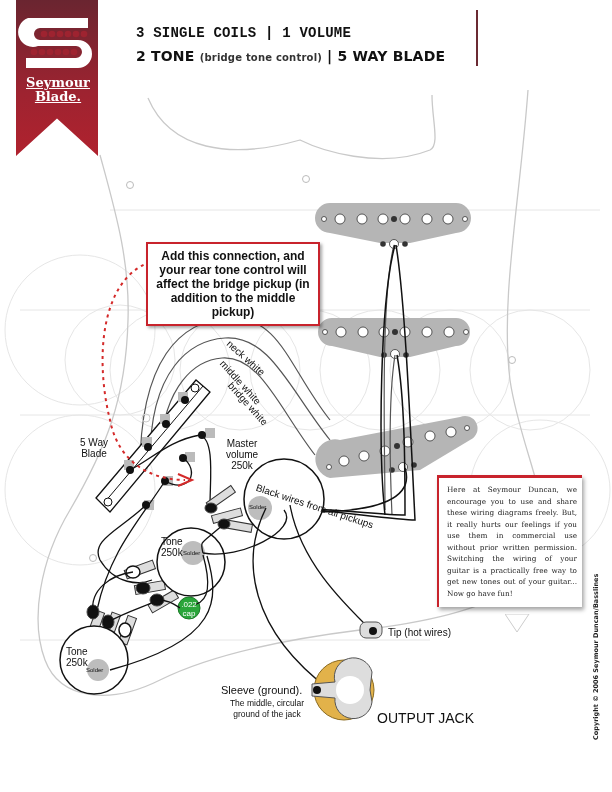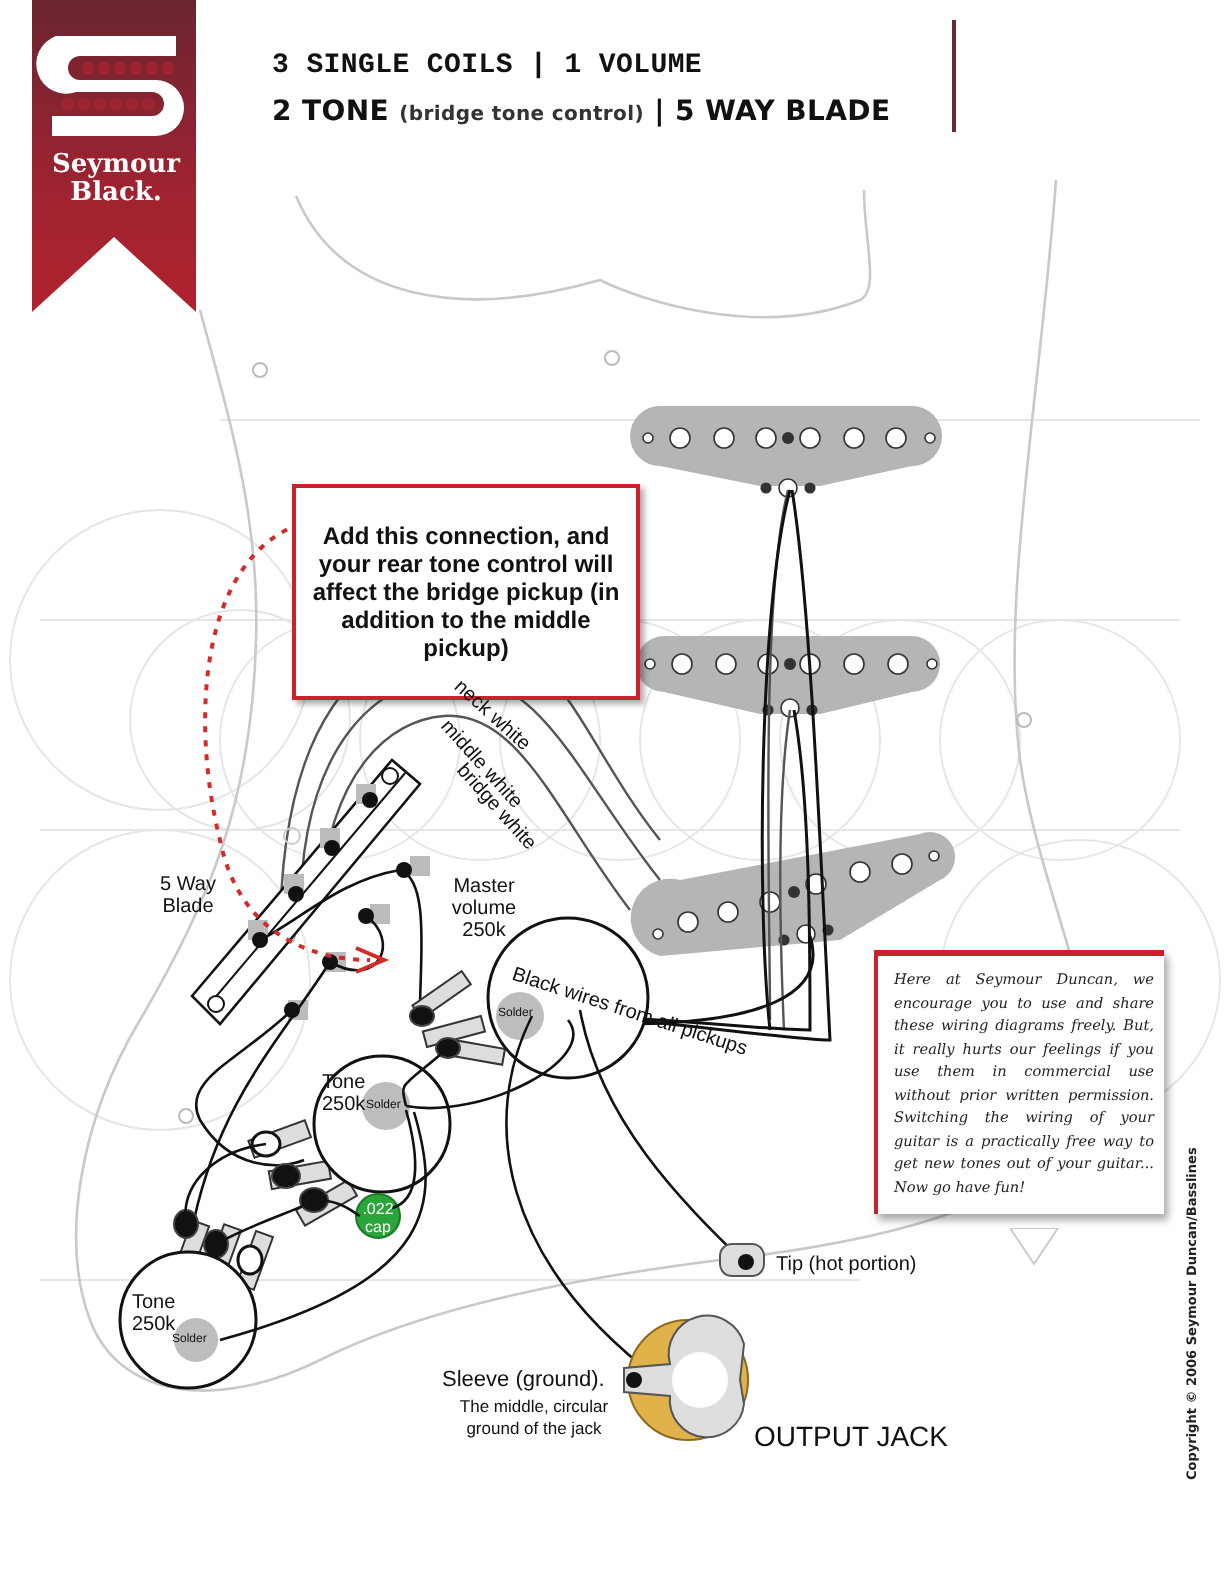--- a/index.html
+++ b/index.html
@@ -4,25 +4,25 @@
 <style>
   html, body { margin: 0; padding: 0; background: #ffffff; }
   body { width: 612px; height: 792px; position: relative; overflow: hidden; font-family: "Liberation Sans", sans-serif; }
   #diagram { position: absolute; left: 0; top: 0; }
   .title { position: absolute; left: 136px; font-family: "DejaVu Sans", sans-serif; font-weight: bold; font-size: 14px; color: #111; letter-spacing: 0.2px; white-space: nowrap; }
   .title .sub { font-weight: bold; font-size: 10px; color: #333; }
   #title-line1 { top: 25px; font-family: Liberation Mono, monospace; }
   #title-line2 { top: 48px; }
   .title-divider { position: absolute; left: 476px; top: 10px; width: 2px; height: 56px; background: #6b2a33; }
   .ribbon { position: absolute; left: 16px; top: 0; width: 82px; height: 156px; background: linear-gradient(#6a2530, #9e2330 60%, #b0222e); clip-path: polygon(0 0, 100% 0, 100% 100%, 50% 76%, 0 100%); box-shadow: 2px 2px 4px rgba(0,0,0,0.3); }
-  .brand { position: absolute; left: 18px; width: 80px; text-align: center; font-family: "DejaVu Serif", serif; font-weight: bold; color: #fff; font-size: 13px; line-height: 14px; }
+  .brand { position: absolute; left: 18px; width: 80px; text-align: center; font-family: "DejaVu Serif", serif; font-weight: bold; color: #fff; font-size: 13px; line-height: 14px; text-decoration: underline; }
   #brand-1 { top: 76px; }
   #brand-2 { top: 90px; }
-  .callout { position: absolute; left: 146px; top: 242px; width: 166px; padding: 17px 2px; border: 2px solid #c8232c; background: #fff; box-shadow: 2px 2px 3px rgba(0,0,0,0.35); text-align: center; font-weight: bold; font-size: 12px; line-height: 14px; color: #111; }
-  .note { position: absolute; left: 437px; top: 475px; width: 130px; padding: 6px 5px 8px 8px; background: #fff; border-top: 3px solid #c8232c; border-left: 2px solid #c8232c; box-shadow: 2px 3px 4px rgba(0,0,0,0.35); font-family: "DejaVu Serif", serif; font-style: italic; font-size: 7.3px; line-height: 11.5px; color: #222; text-align: justify; }
+  .callout { position: absolute; left: 146px; top: 242px; width: 166px; padding: 5px 2px; border: 2px solid #c8232c; background: #fff; box-shadow: 2px 2px 3px rgba(0,0,0,0.35); text-align: center; font-weight: bold; font-size: 12px; line-height: 14px; color: #111; }
+  .note { position: absolute; left: 437px; top: 475px; width: 130px; padding: 6px 5px 8px 8px; background: #fff; border-top: 3px solid #c8232c; border-left: 2px solid #c8232c; box-shadow: 2px 3px 4px rgba(0,0,0,0.35); font-family: "DejaVu Serif", serif; font-size: 7.3px; line-height: 11.5px; color: #222; text-align: justify; }
   .lbl { position: absolute; font-size: 10px; color: #111; white-space: nowrap; }
   .lbl-c { text-align: center; }
   .copyright { position: absolute; left: 592px; top: 740px; transform-origin: 0 0; transform: rotate(-90deg); font-family: "DejaVu Sans", sans-serif; font-weight: bold; font-size: 6.5px; color: #222; white-space: nowrap; }
   .jack-title { position: absolute; left: 377px; top: 710px; font-size: 14px; color: #111; }
 </style>
 </head>
 <body>
 
 <svg id="diagram" width="612" height="792" viewBox="0 0 612 792">
 
@@ -233,21 +233,21 @@
       <circle cx="18" cy="38" r="3.3"></circle>
         <circle cx="26" cy="38" r="3.3"></circle>
         <circle cx="34" cy="38" r="3.3"></circle>
         <circle cx="42" cy="38" r="3.3"></circle>
         <circle cx="50" cy="38" r="3.3"></circle>
         <circle cx="58" cy="38" r="3.3"></circle>
     </g>
   </svg>
 </div>
 <div class="brand" id="brand-1">Seymour</div>
-<div class="brand" id="brand-2">Black.</div>
+<div class="brand" id="brand-2">Blade.</div>
 
 <div class="title" id="title-line1">3 SINGLE COILS | 1 VOLUME</div>
 <div class="title" id="title-line2">
   <span>2 TONE</span>
   <span class="sub">(bridge tone control)</span>
   <span>| 5 WAY BLADE</span>
 </div>
 <div class="title-divider"></div>
 
 <div class="callout">Add this connection, and your rear tone control will affect the bridge pickup (in addition to the middle pickup)</div>
@@ -278,21 +278,21 @@
   <div>.022</div>
   <div>cap</div>
 </div>
 
 <div class="lbl" style="left:66px;top:646px;line-height:11px;">
   <div>Tone</div>
   <div>250k</div>
 </div>
 <div class="lbl" style="left:86px;top:667px;font-size:6px;">Solder</div>
 
-<div class="lbl" style="left:388px;top:627px;font-size:10px;">Tip (hot portion)</div>
+<div class="lbl" style="left:388px;top:627px;font-size:10px;">Tip (hot wires)</div>
 <div class="lbl" style="left:221px;top:684px;font-size:11px;">Sleeve (ground).</div>
 <div class="lbl lbl-c" style="left:228px;top:698px;width:78px;font-size:8.5px;line-height:11px;">
   <div>The middle, circular</div>
   <div>ground of the jack</div>
 </div>
 <div class="jack-title">OUTPUT JACK</div>
 
 <div class="note">Here at Seymour Duncan, we encourage you to use and share these wiring diagrams freely. But, it really hurts our feelings if you use them in commercial use without prior written permission. Switching the wiring of your guitar is a practically free way to get new tones out of your guitar... Now go have fun!</div>
 <svg style="position:absolute;left:505px;top:614px;" width="40" height="20">
   <path d="M0 0 L12 18 L24 0 Z" fill="#fff" stroke="#ccc"></path>

